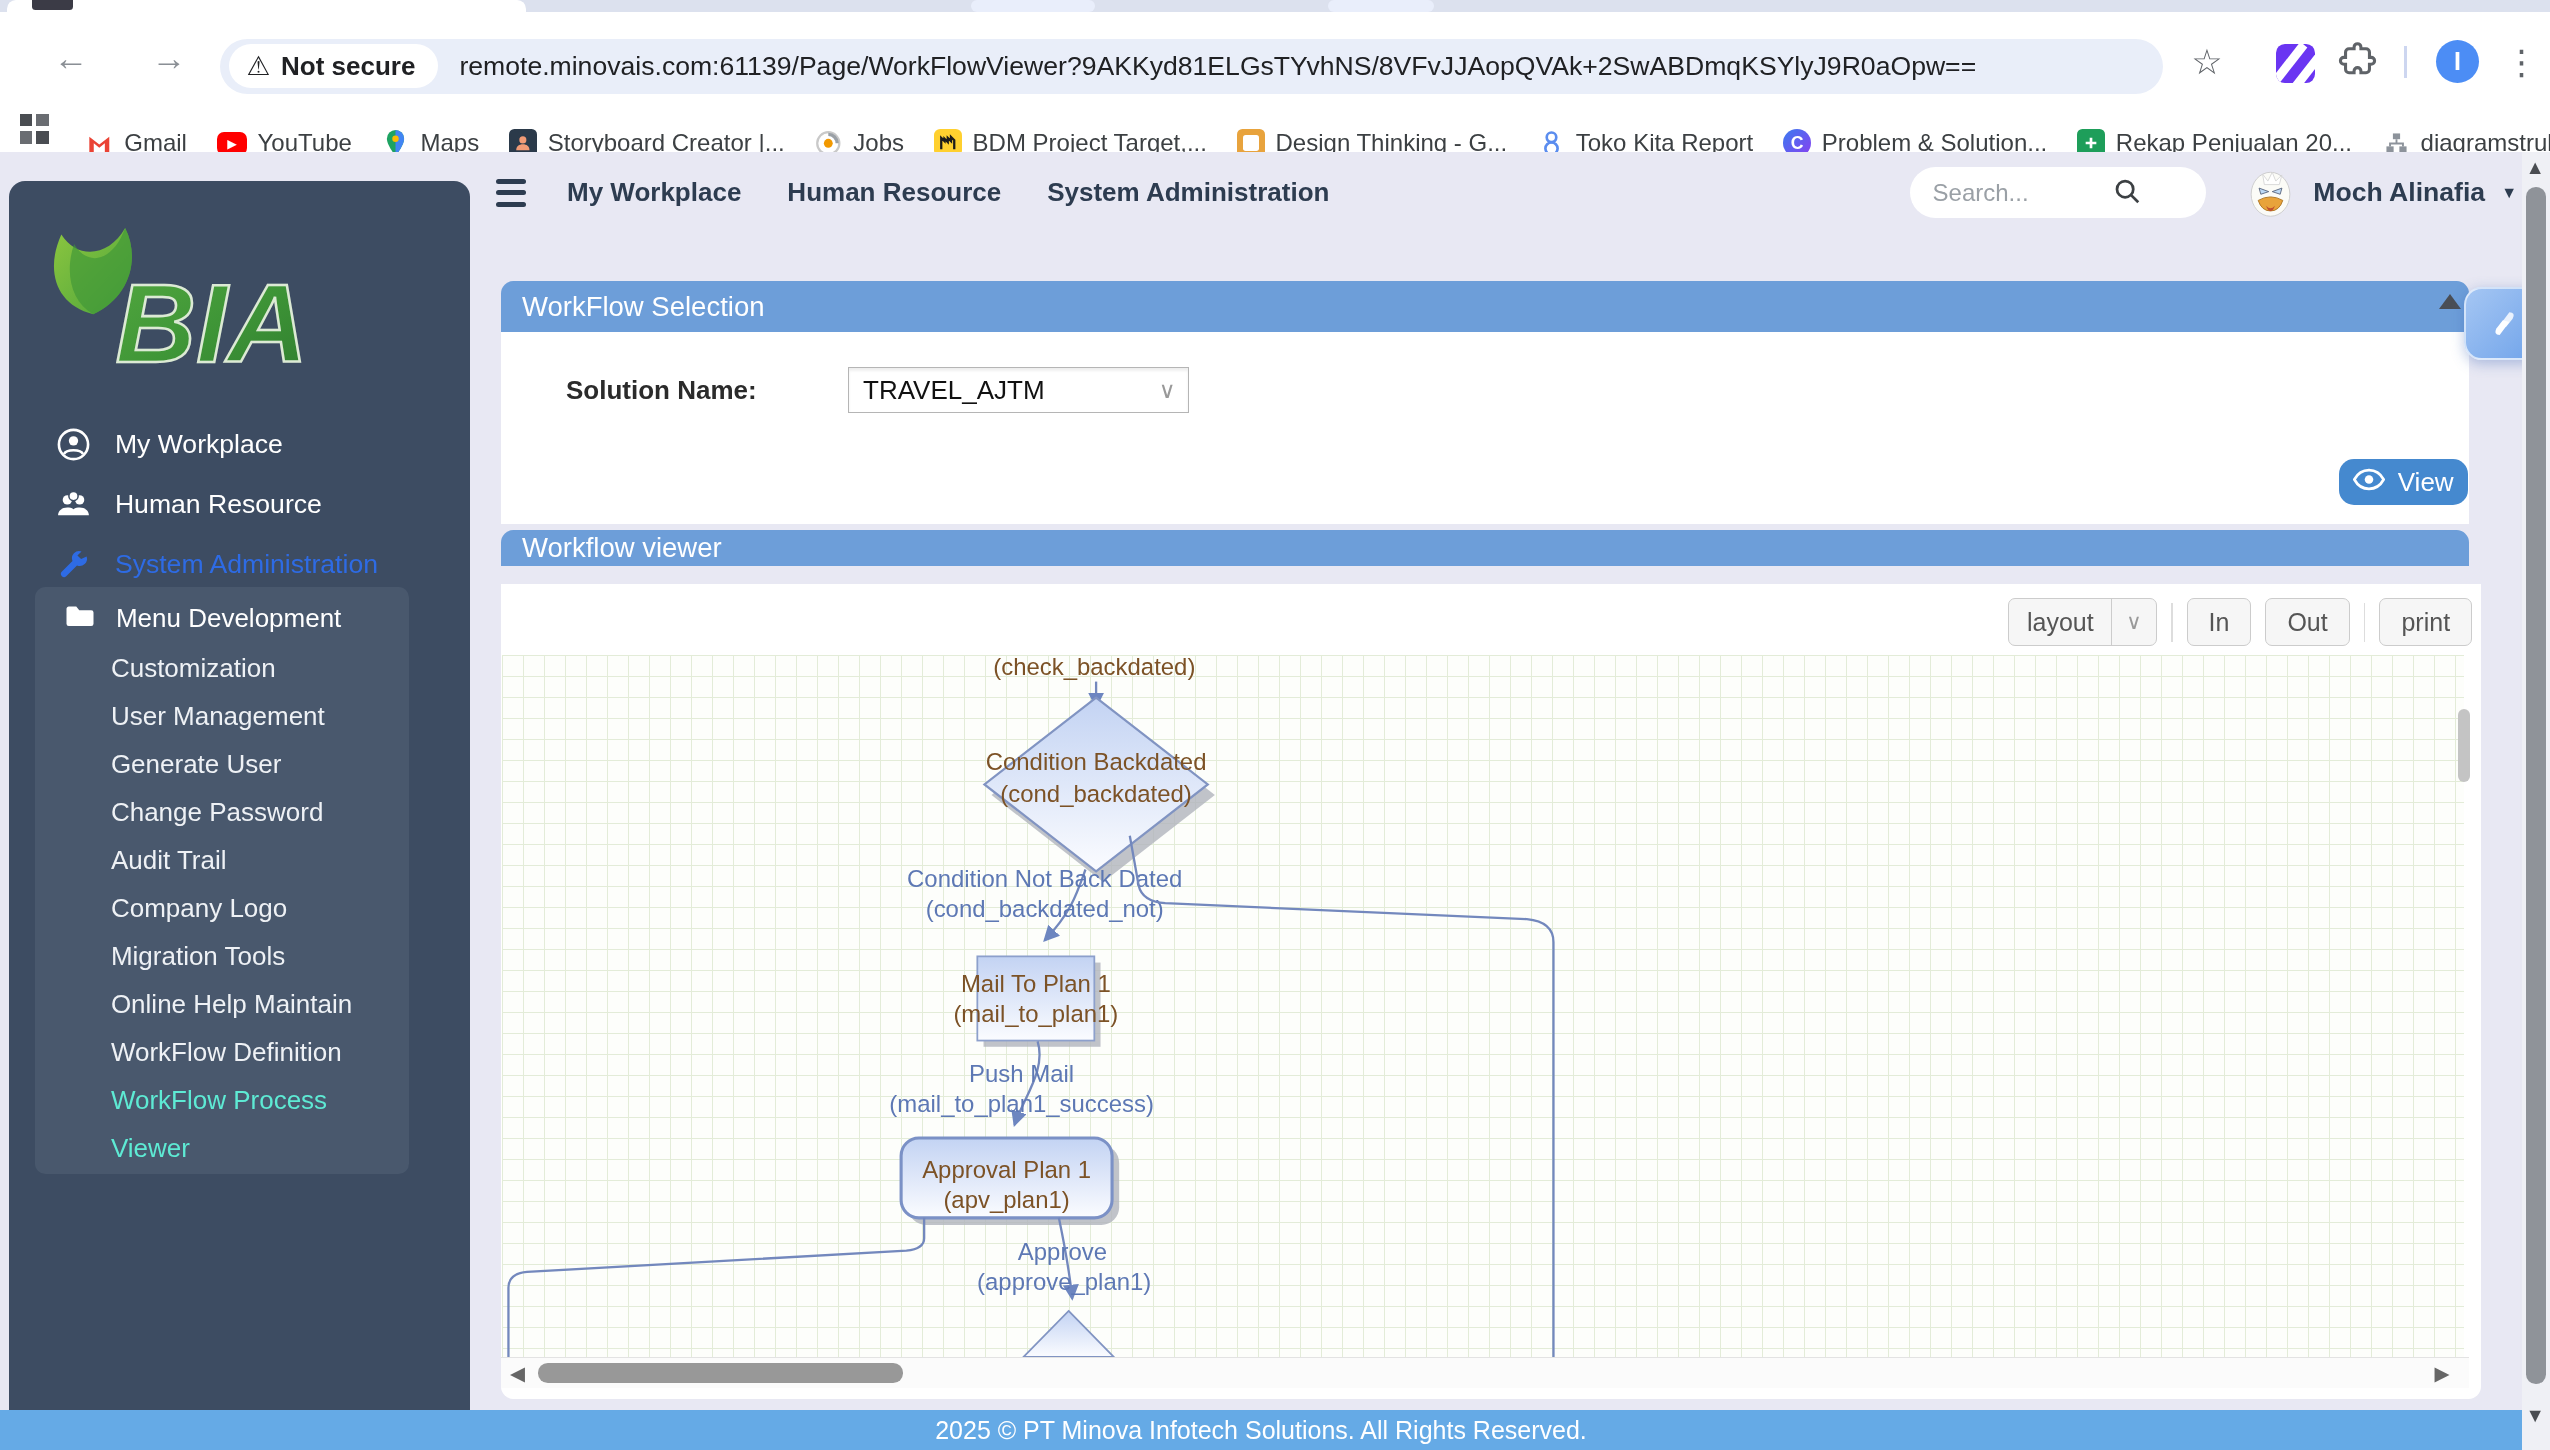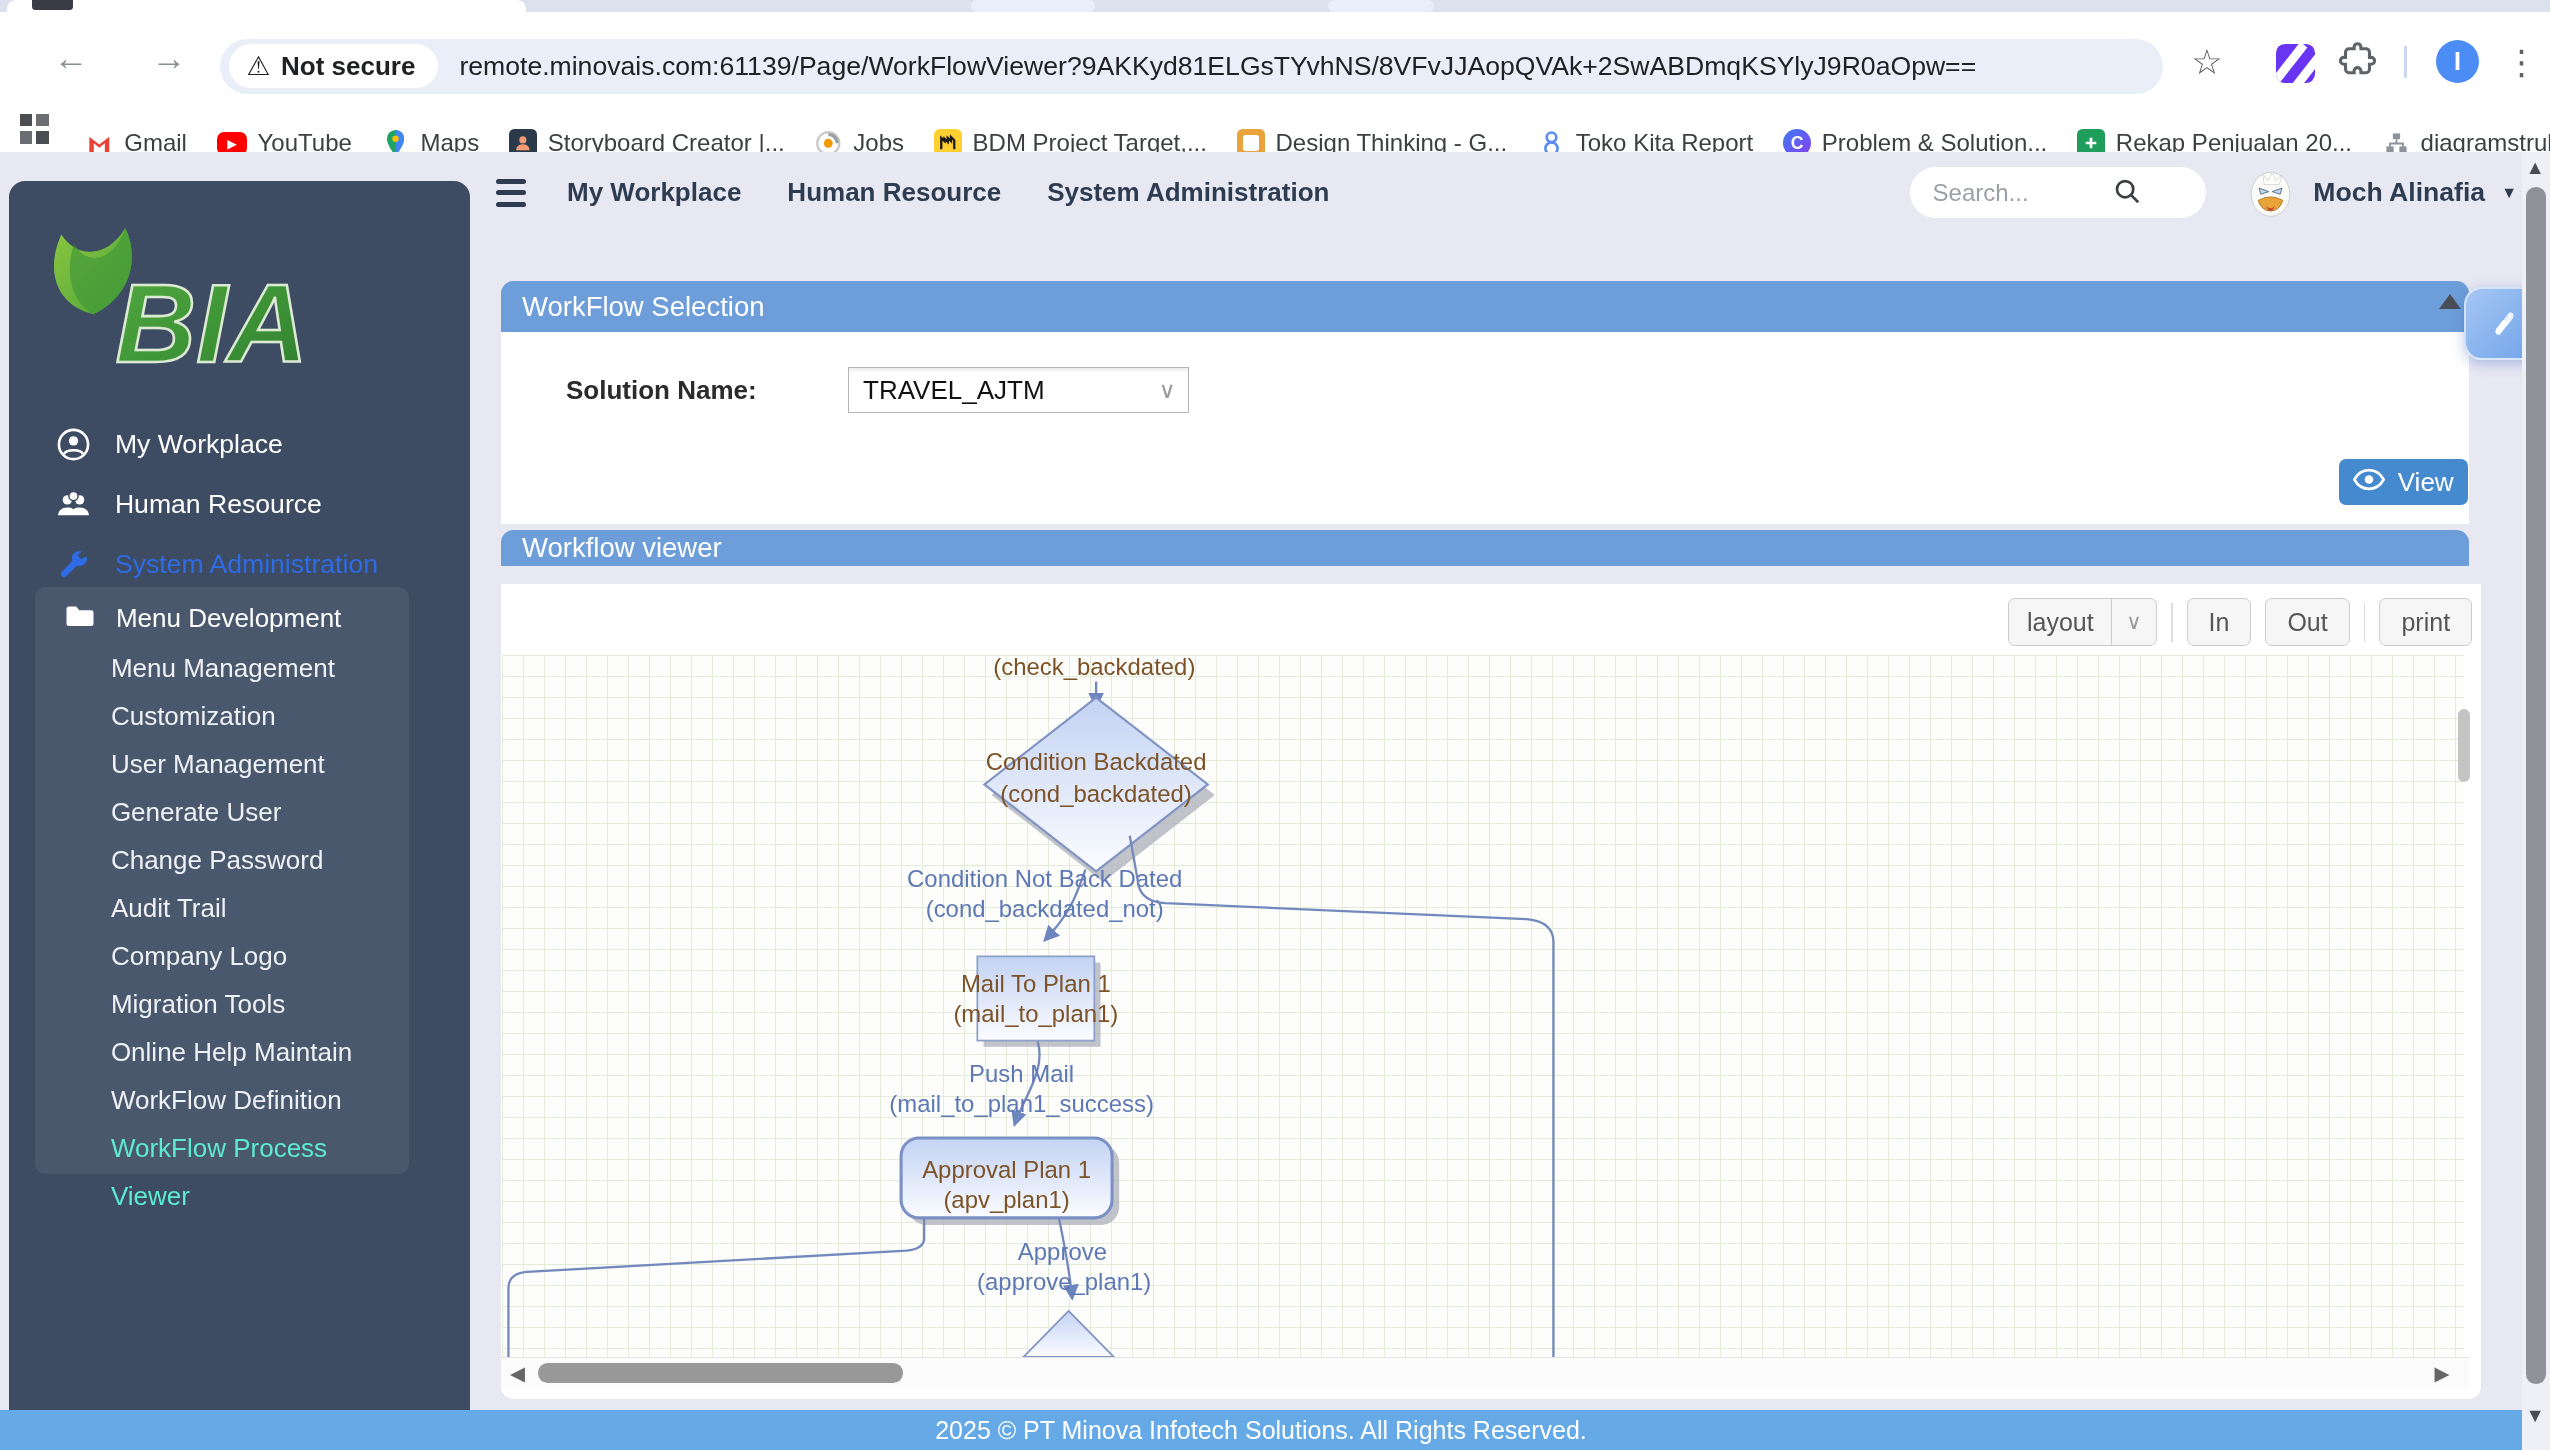--- a/index.html
+++ b/index.html
@@ -86,21 +86,21 @@
                font-size:27.5px;display:flex;align-items:center;padding-left:21px;box-sizing:border-box;}
   #sel-header{top:129px;height:51px;}
   #sel-collapse{left:2439px;top:142px;width:0;height:0;border-left:11.5px solid transparent;
                 border-right:11.5px solid transparent;border-bottom:15px solid #4a4e55;}
   #sel-body{left:501px;top:180px;width:1968px;height:192px;background:#fff;}
   #wf-label{left:65px;top:43px;font-size:26px;color:#2b2b2b;font-weight:600;}
   #wf-select{left:347px;top:35px;width:339px;height:44px;border:1.8px solid #b5b5b5;background:#fff;
              box-shadow:inset 0 2.7px 2.7px rgba(0,0,0,.07);display:flex;align-items:center;}
   #wf-select .val{margin-left:14px;font-size:26px;color:#111;}
   #wf-select .chev{margin-left:auto;margin-right:12.4px;color:#999;font-size:23px;}
-  #view-btn{left:1838px;top:127px;width:129px;height:46px;background:#4589cf;border-radius:7px;color:#fff;
+  #view-btn{left:1838px;top:127px;width:129px;height:46px;background:#4589cf;border-radius:15px;color:#fff;
             font-size:26px;display:flex;align-items:center;justify-content:center;gap:12.4px;}
 
   #vw-header{top:378px;height:36px;text-align:right;}
   #vw-body{left:501px;top:432px;width:1968px;height:815px;background:#fff;border-radius:0 0 12.4px 12.4px;padding-left:12px;}
   #vw-toolbar{right:8.9px;top:14px;display:flex;align-items:center;gap:14px;}
   .tbtn{height:46px;background:#f6f6f6;border:1.8px solid #ccc;border-radius:7px;color:#555;font-size:25px;
         display:flex;align-items:center;justify-content:center;padding:0 21px;}
   #tb-layout{padding:0;}
   #tb-layout .lab{padding:0 17.7px;}
   #tb-layout .dd{border-left:1.8px solid #ccc;padding:0 14px;color:#999;font-size:21px;height:100%;
@@ -356,21 +356,20 @@
       <div id="submenu" class="abs">
         <div id="submenu-head" class="abs">
           <span>
             <svg width="30" height="25" viewBox="0 0 20 16">
                 <path d="M1 3.5C1 2.7 1.7 2 2.5 2h5l2 2.5h8A1.5 1.5 0 0 1 19 6v7.5A1.5 1.5 0 0 1 17.5 15h-15A1.5 1.5 0 0 1 1 13.5z" fill="#fff"></path>
               </svg>
           </span>
           <span>Menu Development</span>
         </div>
         <ul>
-          <li>Menu Management</li>
           <li>Customization</li>
           <li>User Management</li>
           <li>Generate User</li>
           <li>Change Password</li>
           <li>Audit Trail</li>
           <li>Company Logo</li>
           <li>Migration Tools</li>
           <li>Online Help Maintain</li>
           <li>WorkFlow Definition</li>
           <li class="active">WorkFlow Process Viewer</li>

